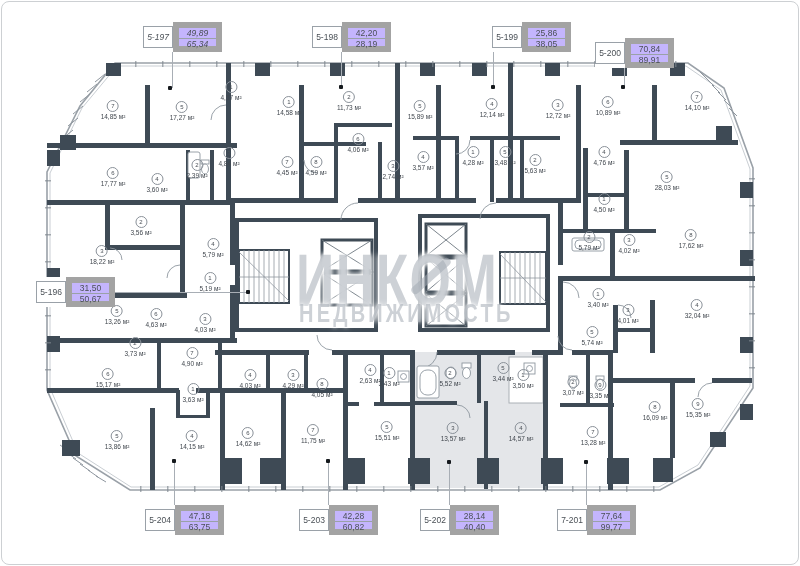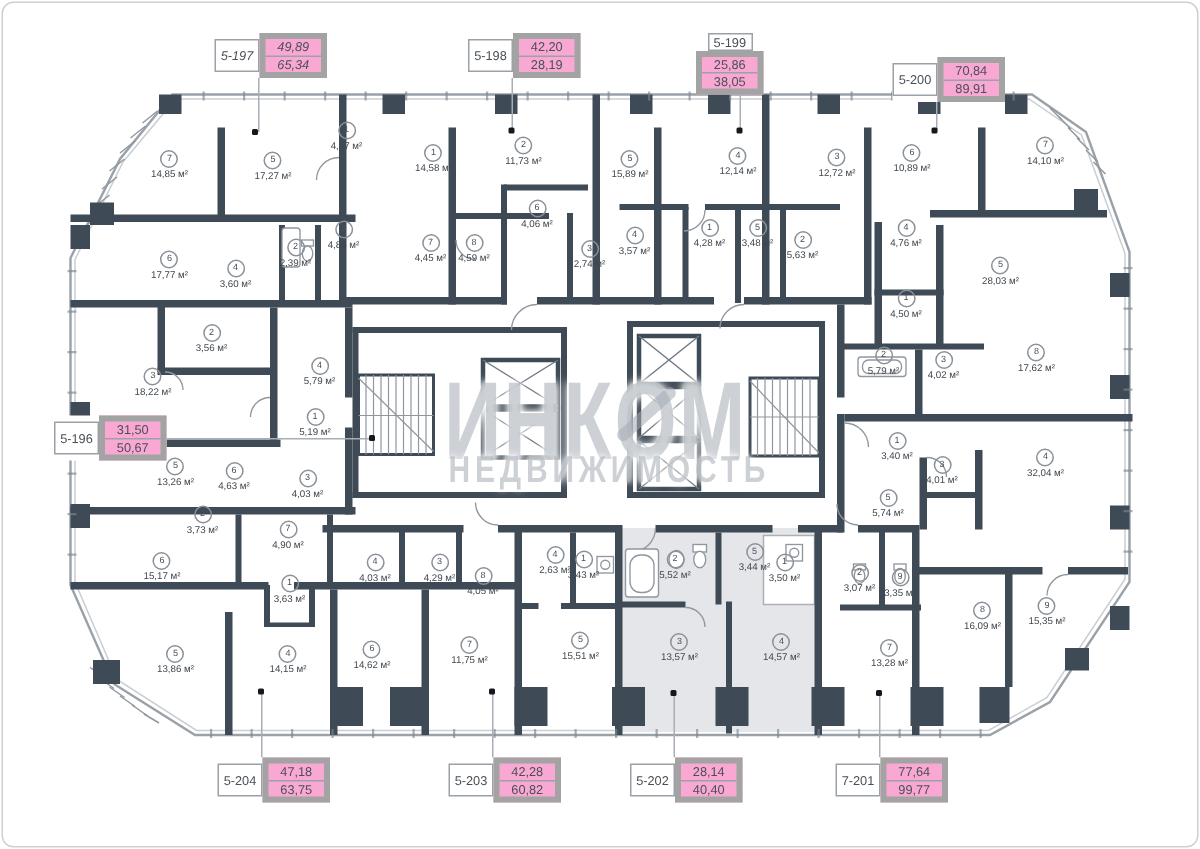--- a/index.html
+++ b/index.html
@@ -18,21 +18,21 @@
   #wm-slash{position:absolute;left:406px;top:272px;width:50px;height:8px;border-radius:4px;
        background:rgba(164,171,180,.55);transform:rotate(-42deg);}
   
   .room{position:absolute;transform:translate(-50%,-50%);text-align:center;color:#41474e;z-index:5;}
   .circ{width:10px;height:10px;border:1px solid #8a9199;border-radius:50%;font-size:6px;line-height:10px;
         margin:0 auto;color:#4a5057;}
   .ar{font-size:6.5px;margin-top:1px;white-space:nowrap;}
   
   .callout{position:absolute;display:flex;height:30px;font-size:8.5px;color:#4a5056;background:#fff;z-index:6;}
   .cid{border:1px solid #9aa1a8;width:28px;height:20px;align-self:center;display:flex;align-items:center;justify-content:center;background:#fff;}
-  .vals{border:4px solid #a3a3a3;width:37px;display:flex;flex-direction:column;background:#f9a8d4;}
+  .vals{border:6px solid #a3a3a3;width:37px;display:flex;flex-direction:column;background:#c4b5fd;}
   .vals div{flex:1;display:flex;align-items:center;justify-content:center;}
   .vals div:first-child{border-bottom:1px solid #9aa1a8;}
   .leader{position:absolute;background:#a8aeb5;z-index:4;}
   .dot{position:absolute;width:4px;height:4px;background:#15191d;border-radius:1px;z-index:6;}
 </style>
 </head>
 <body>
 
 <div id="stage">
   <div id="frame"></div>
@@ -637,21 +637,21 @@
       <div class="dot" style="left: 168px; top: 86px;"></div>
       <div class="callout" style="left: 312px; top: 22px;">
         <div class="cid">5-198</div>
         <div class="vals">
           <div>42,20</div>
           <div>28,19</div>
         </div>
       </div>
       <div class="leader" style="left: 341px; top: 52px; width: 1px; height: 35px;"></div>
       <div class="dot" style="left: 339px; top: 85px;"></div>
-      <div class="callout" style="left: 464px; top: 22px; flex-direction: column;">
+      <div class="callout" style="left: 492px; top: 22px;">
         <div class="cid">5-199</div>
         <div class="vals">
           <div>25,86</div>
           <div>38,05</div>
         </div>
       </div>
       <div class="leader" style="left: 493px; top: 52px; width: 1px; height: 35px;"></div>
       <div class="dot" style="left: 491px; top: 85px;"></div>
       <div class="callout" style="left: 595px; top: 22px; margin-top: 16px;">
         <div class="cid">5-200</div>

